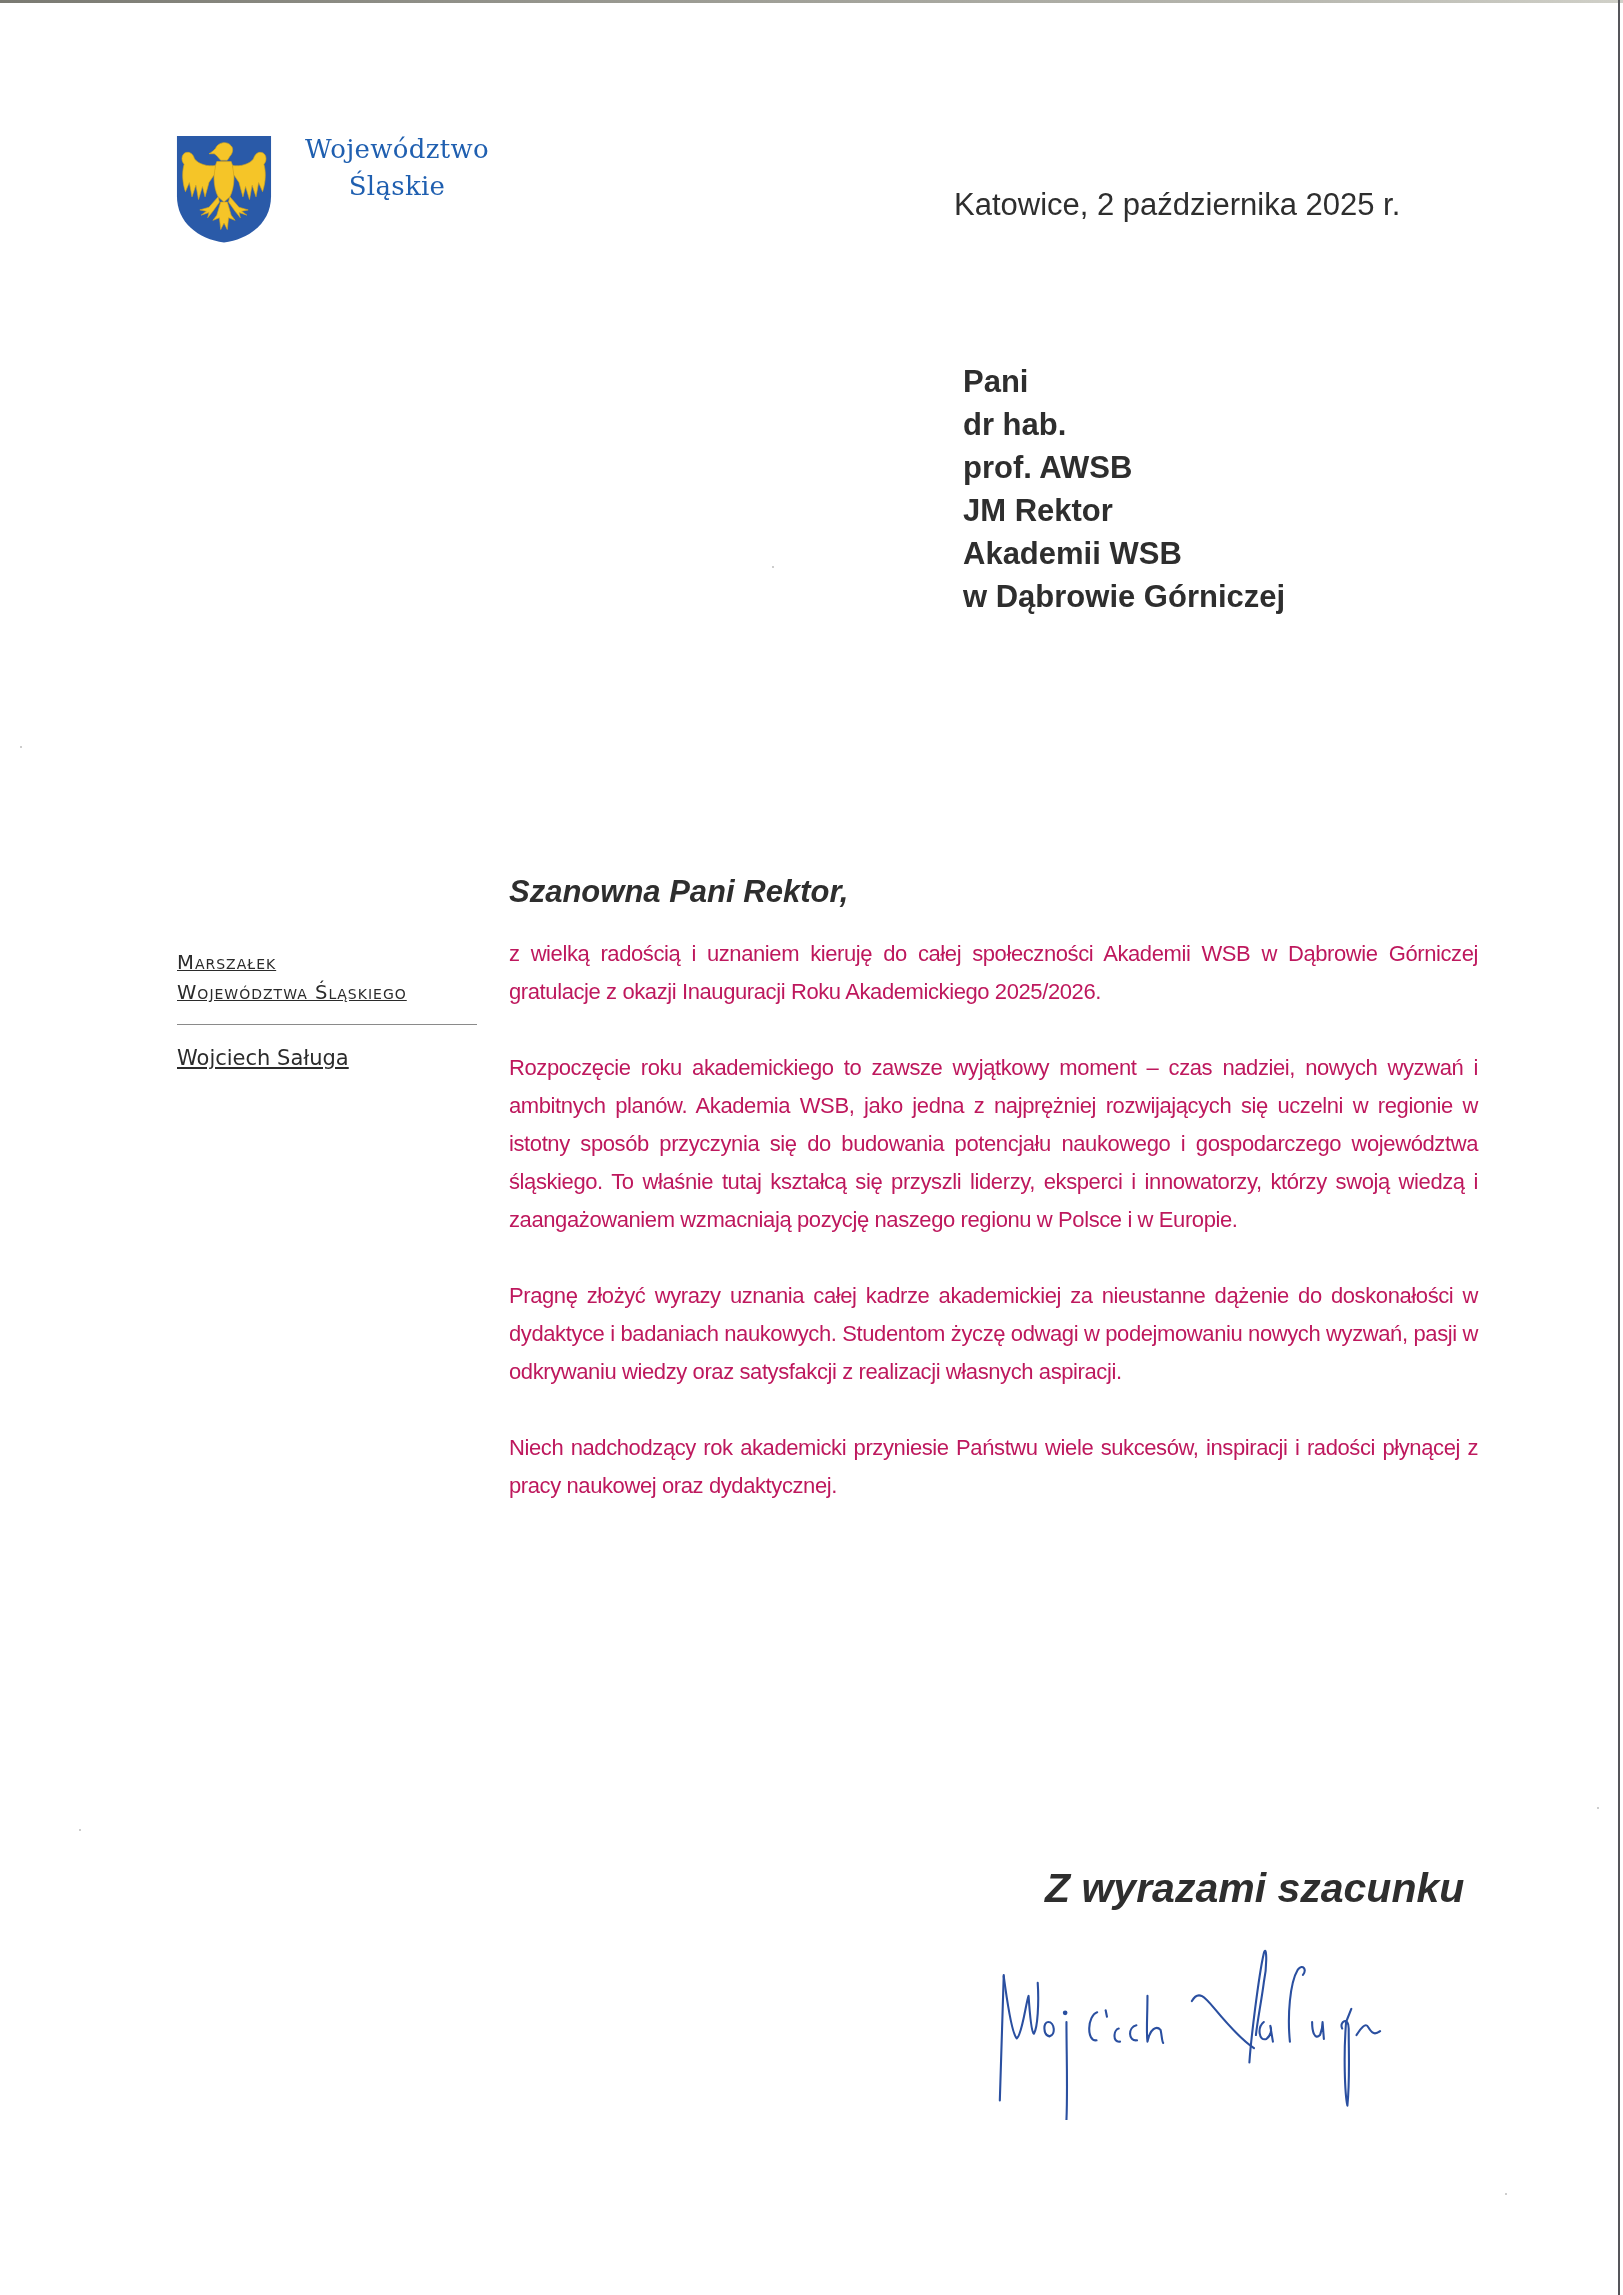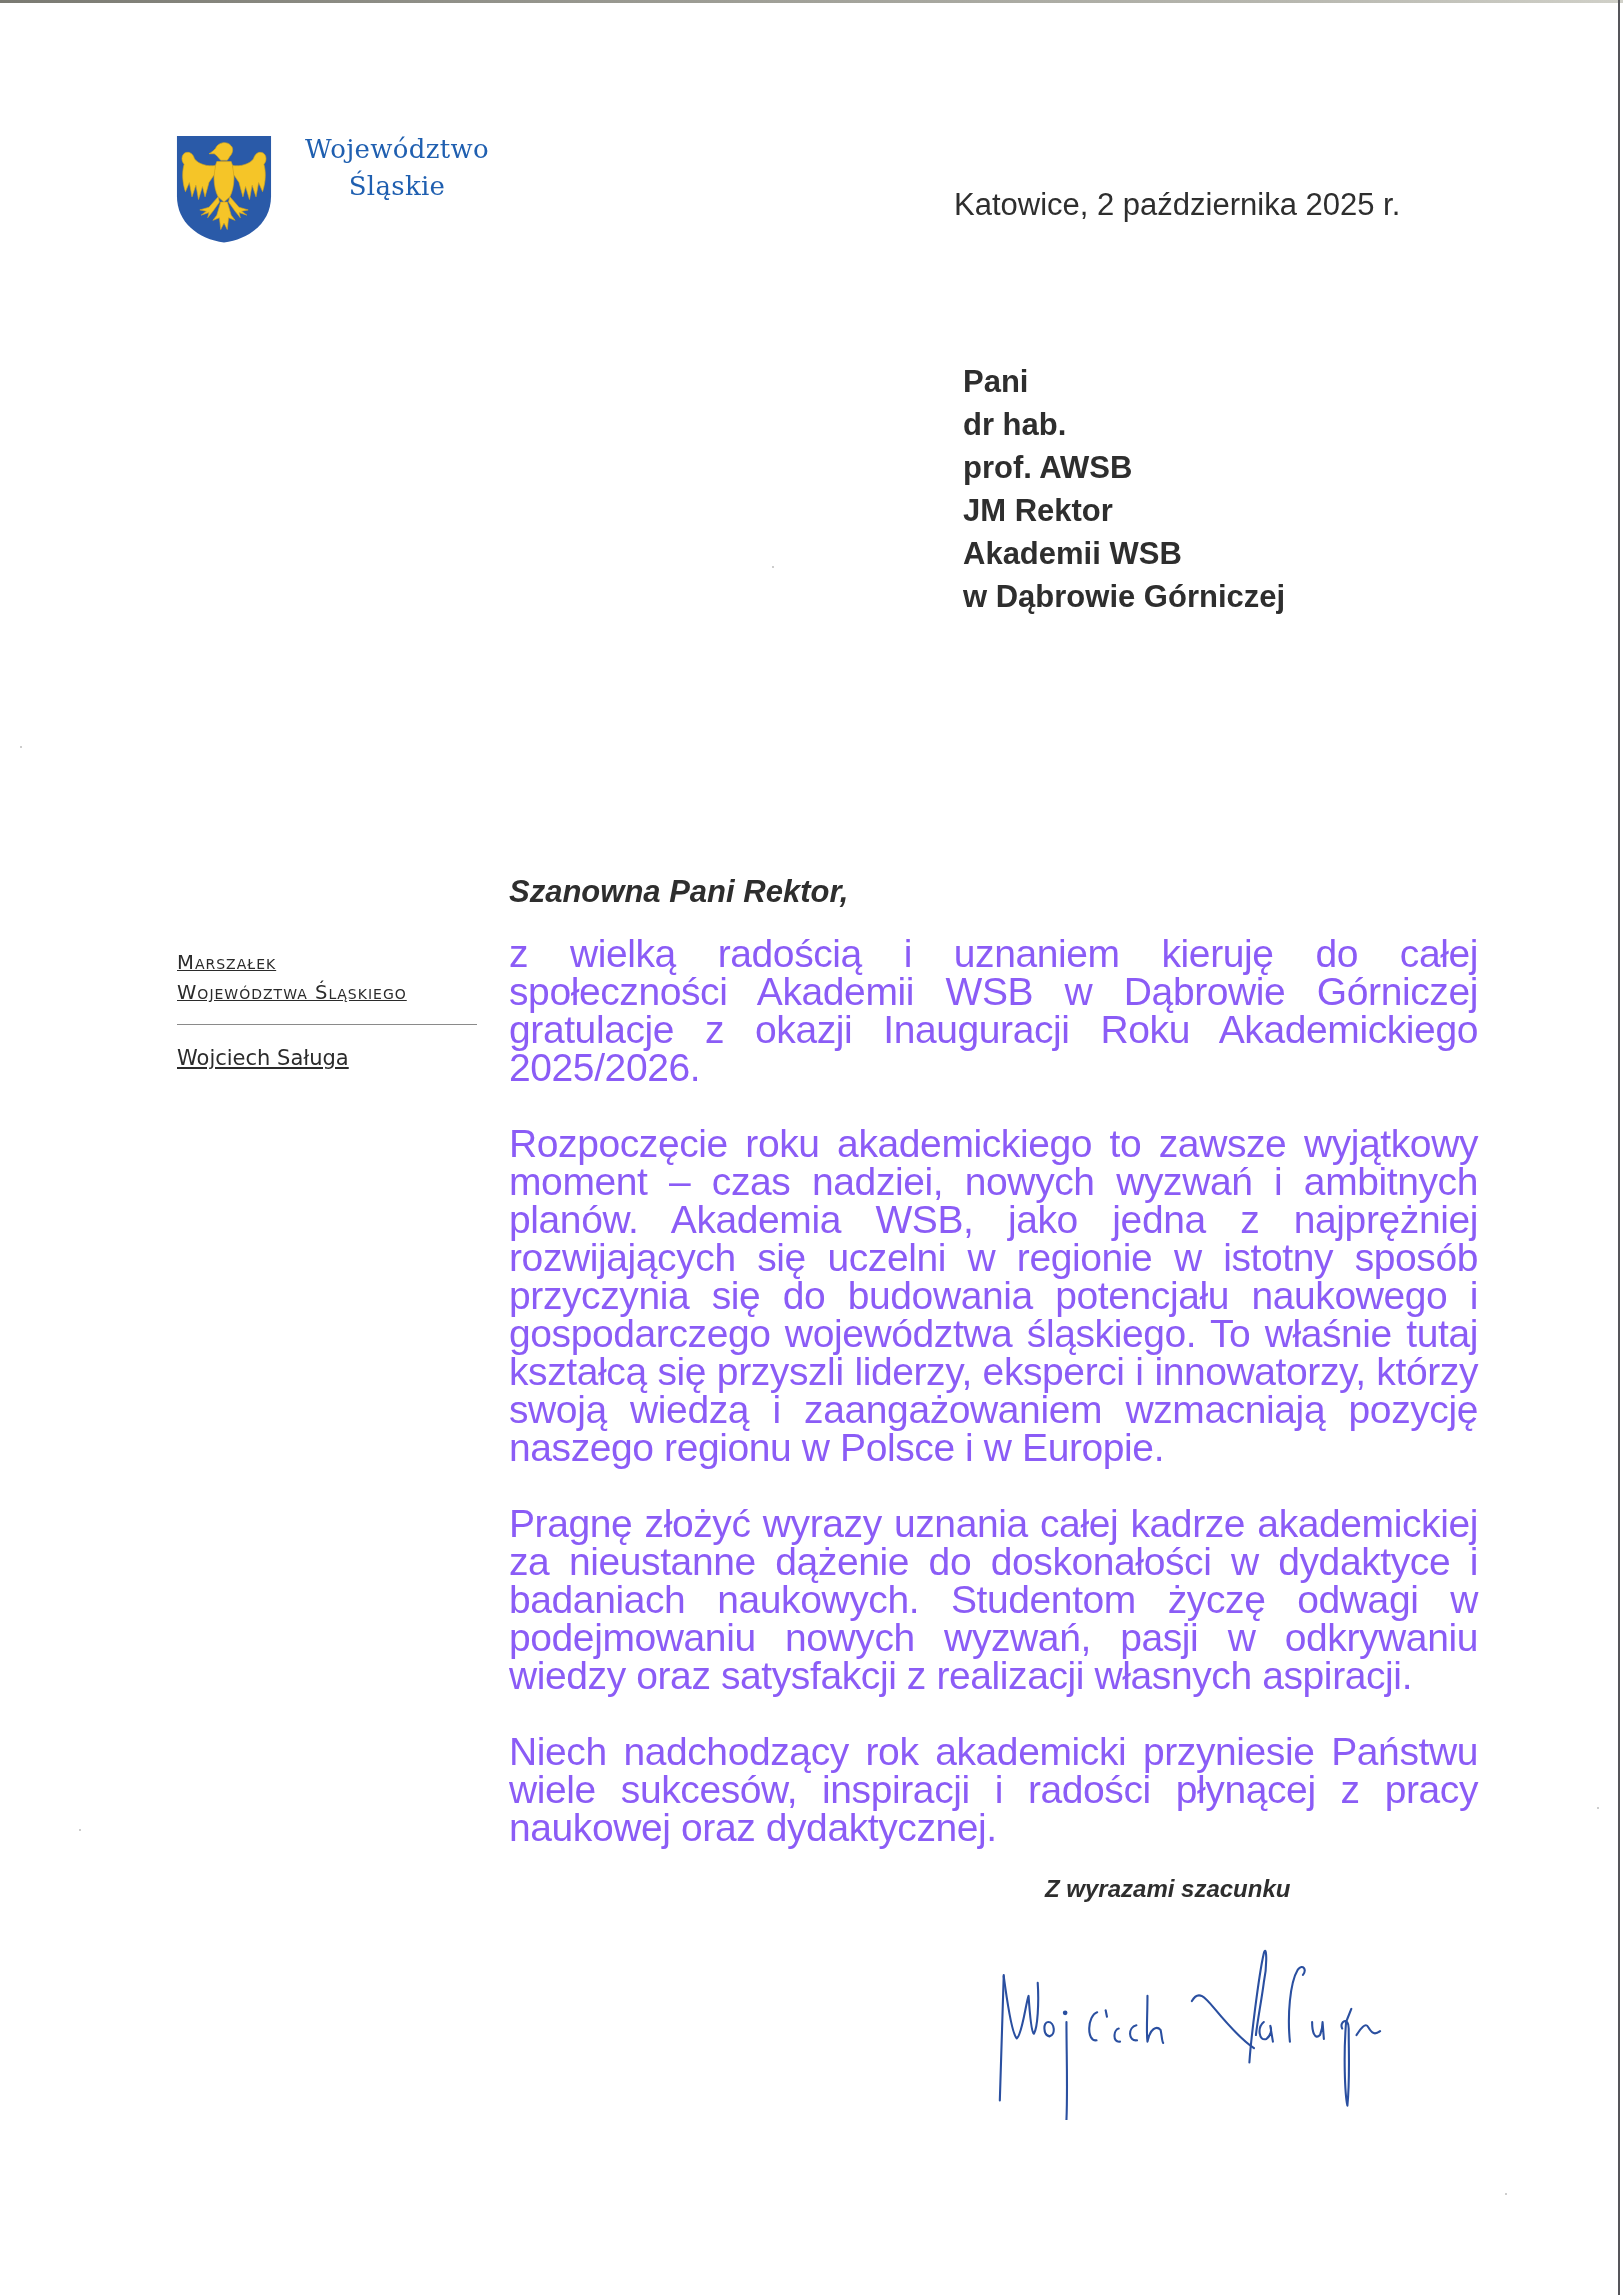--- a/index.html
+++ b/index.html
@@ -84,31 +84,31 @@
     }
     .sender .name {
       margin-top: 18.3px;
       font-size: 21px; line-height: 30px;
       white-space: nowrap;
     }
 
     
     .letter-body {
       position: absolute; left: 509px; top: 935px; width: 969px;
-      font-size: 39px; line-height: 38px;
-      color: #8b5cf6;
+      font-size: 22px; line-height: 38px;
+      color: #be185d;
       text-align: justify;
       letter-spacing: -0.4px;
     }
     .letter-body p { margin: 0 0 38px 0; }
     .letter-body p:last-child { margin-bottom: 0; }
 
     .closing {
       position: absolute; left: 1045px; top: 1869px;
-      font-size: 24px; line-height: 39px;
+      font-size: 41px; line-height: 39px;
       font-weight: bold; font-style: italic;
       white-space: nowrap;
       color: #2e2e2e;
     }
 
     .signature {
       position: absolute; left: 956px; top: 1924px; width: 511px; height: 196px;
     }
     .signature svg { width: 100%; height: 100%; display: block; }
   </style>

